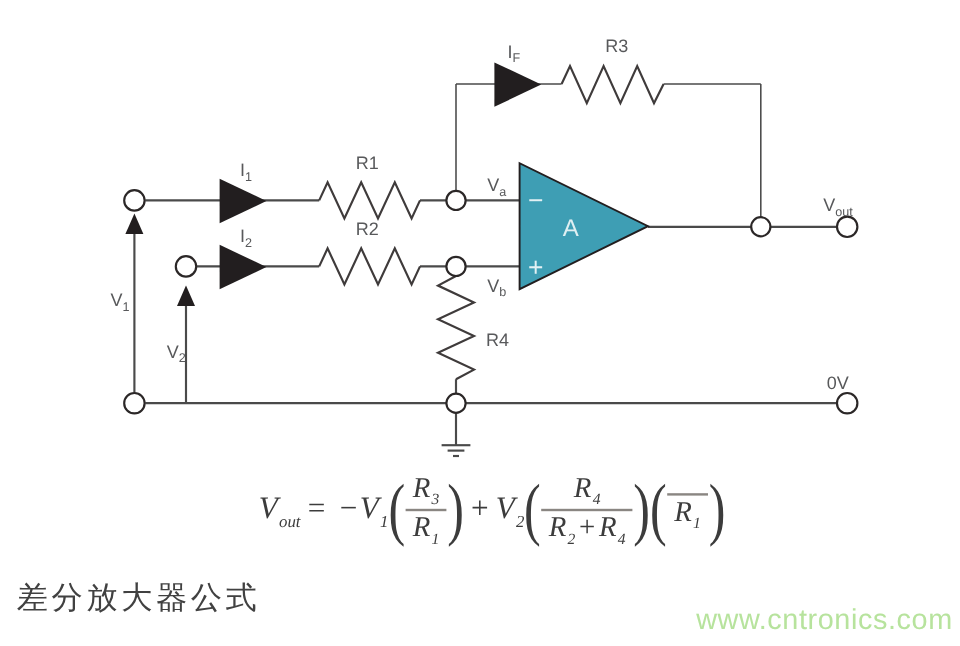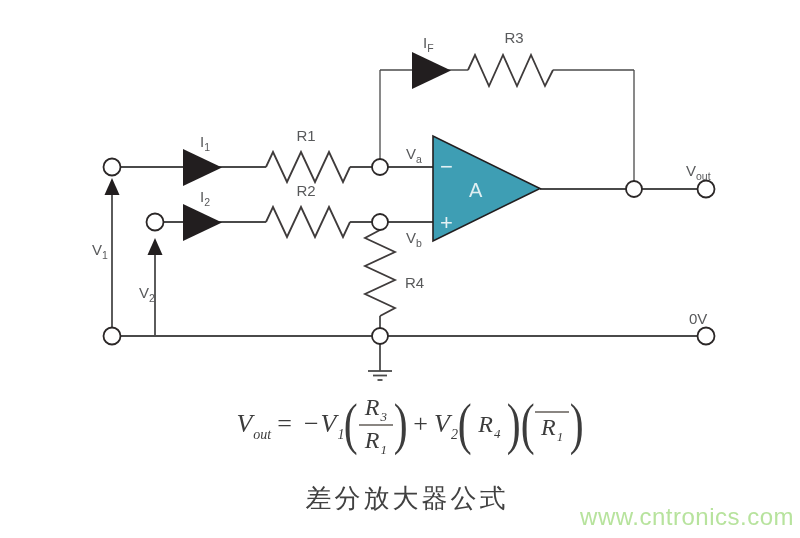--- a/index.html
+++ b/index.html
@@ -24,21 +24,21 @@
   .f-var sub{font-size:14px;vertical-align:-7px;line-height:0;margin-left:1px;}
   .f-op{font-style:normal;margin:0 6px;}
   .paren{font-style:normal;font-size:58px;line-height:58px;font-weight:400;
          transform:scaleX(0.72);margin:0 -3px;color:#3c3c3c;}
   .frac{display:inline-flex;flex-direction:column;align-items:center;font-size:24px;margin:0 1px;}
   .frac .num,.frac .den{padding:0 6px;white-space:nowrap;text-align:center;}
   .frac .den{border-top:2px solid #8a8682;margin-top:3px;padding-top:1px;}
   .frac sub{font-size:13px;vertical-align:-6px;line-height:0;margin-left:1px;}
   .frac .f-op{margin:0 3px;}
 
-  .caption{position:absolute;left:14px;right:0;top:481px;text-align:center;
+  .caption{position:absolute;left:14px;right:0;top:481px;text-align:left;
            font-size:26px;letter-spacing:3px;color:#414141;
            font-family:"DejaVu Sans","Liberation Sans",sans-serif;}
   .watermark{position:absolute;right:6px;bottom:7px;font-size:24px;color:#b7e39d;
              font-family:"Liberation Sans",sans-serif;letter-spacing:0.5px;margin-left:40px;}
 </style>
 </head>
 <body>
 
 <div class="page">
 
@@ -127,20 +127,21 @@
     <span class="frac">
       <span class="num"><span>R</span><sub>3</sub></span>
       <span class="den"><span>R</span><sub>1</sub></span>
     </span>
     <span class="paren">)</span>
     <span class="f-op">+</span>
     <span class="f-var"><span>V</span><sub>2</sub></span>
     <span class="paren">(</span>
     <span class="frac">
       <span class="num"><span>R</span><sub>4</sub></span>
+      <span class="den"><span>R</span><sub>2</sub><span class="f-op">+</span><span>R</span><sub>4</sub></span>
     </span>
     <span class="paren">)</span>
     <span class="paren">(</span>
     <span class="frac">
       <span class="den"><span>R</span><sub>1</sub></span>
     </span>
     <span class="paren">)</span>
   </div>
 
   <div class="caption">差分放大器公式</div>

